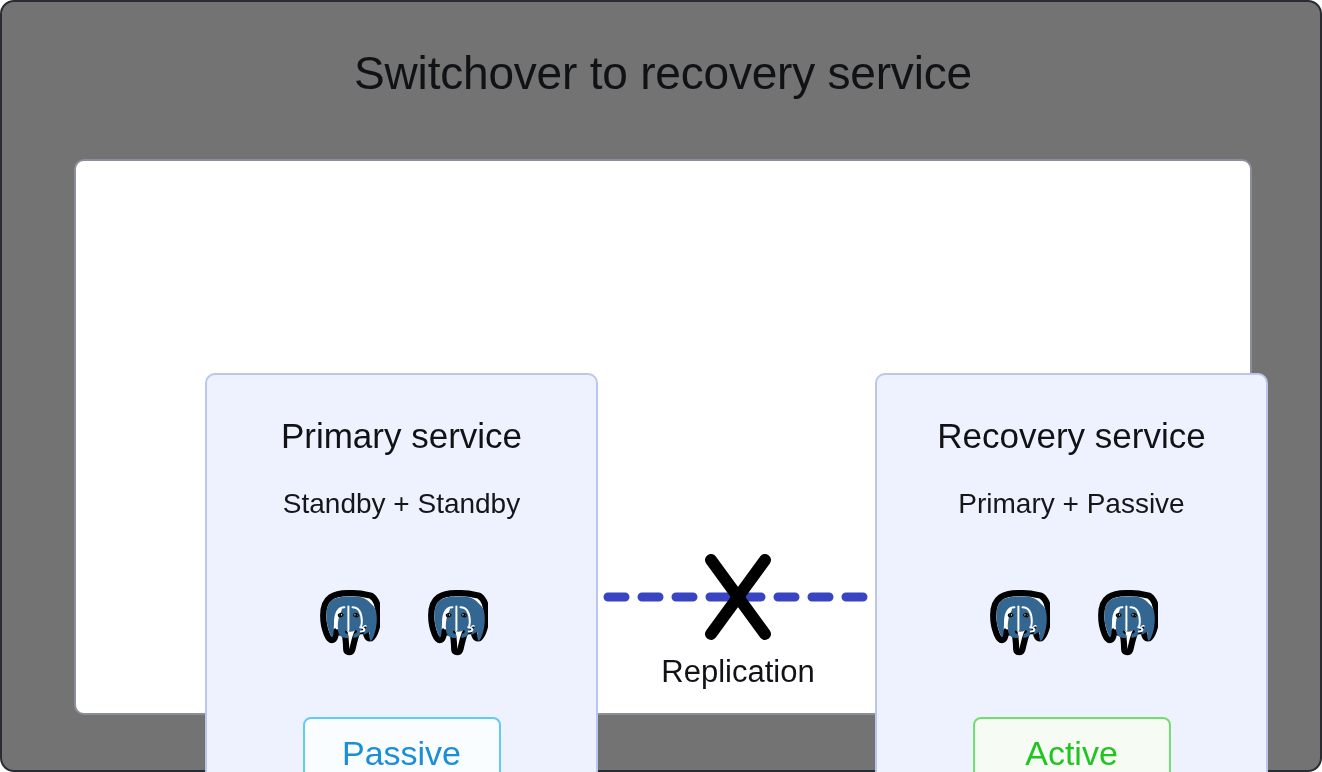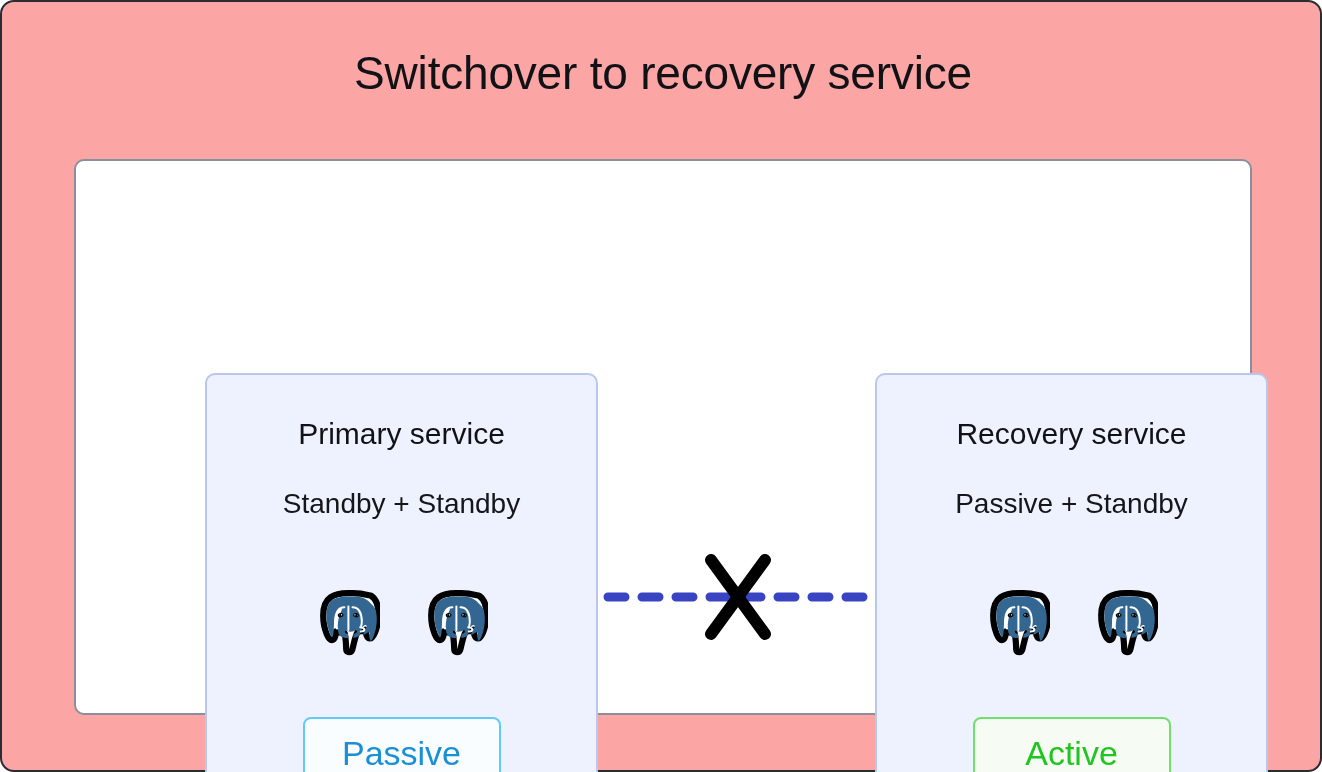--- a/index.html
+++ b/index.html
@@ -12,21 +12,21 @@
     height: 772px;
     overflow: hidden;
     font-family: "Liberation Sans", sans-serif;
   }
 
   #page {
     position: relative;
     width: 1322px;
     height: 772px;
     box-sizing: border-box;
-    background: #fca5a5;
+    background: #737373;
     border: 2px solid #2a2c33;
     border-radius: 14px;
   }
 
   #diagram-title {
     position: absolute;
     left: 0;
     top: 45px;
     width: 1322px;
     text-align: center;
@@ -62,21 +62,21 @@
   }
   #card-primary  { left: 129px; }
   #card-recovery { left: 799px; }
 
   .card-title {
     position: absolute;
     left: 0;
     top: 42px;
     width: 100%;
     text-align: center;
-    font-size: 30px;
+    font-size: 35px;
     color: #111216;
     line-height: 1.1;
     white-space: nowrap;
   }
   .card-subtitle {
     position: absolute;
     left: 0;
     top: 114px;
     width: 100%;
     text-align: center;
@@ -199,21 +199,21 @@
           </g>
           <path d="M44.2 40.2c2.5.4 4.2 1.3 4.2 2.4 0 1.1-1.5 1.9-3.6 2.0" fill="none" stroke="#ffffff" stroke-width="2.0" stroke-linecap="round"></path>
         </svg>
       </div>
 
       <div class="status-badge passive">Passive</div>
     </div>
 
     <div class="service-card" id="card-recovery">
       <div class="card-title">Recovery service</div>
-      <div class="card-subtitle">Passive + Standby</div>
+      <div class="card-subtitle">Primary + Passive</div>
 
       <div class="node-row">
         <svg class="pg-logo" viewBox="0 0 64 70">
           <g stroke="#000000" stroke-width="6.2" stroke-linecap="round" stroke-linejoin="round" fill="#ffffff">
             <path d="M31.8 6.2c-9.0 0-14.2 2.0-17.3 4.2C9.3 14.0 7.2 20.3 7.2 28.6c0 6.6 1.3 13.0 3.4 18.2 1.6 3.9 3.3 6.3 5.2 6.3 1.6 0 2.7-1.3 3.3-3.2.5-1.6.8-3.6.9-5.6 2.0 1.0 4.8 1.6 8.4 1.6h.2c.5 2.6 1.0 5.8 1.2 8.7.3 3.6.4 6.6.4 8.0 0 1.6 1.1 2.6 2.9 2.6 1.7 0 2.9-1.0 3.3-2.8.5-2.2 1.4-6.3 2.5-10.3.9-3.2 1.8-5.8 2.8-7.4 3.2-.2 5.8-.9 7.6-2.0.3 2.2.7 4.3 1.3 5.8.7 1.9 1.8 3.0 3.3 3.0 1.9 0 3.5-2.1 5.0-5.7 2.2-5.2 3.6-12.0 3.6-18.9 0-8.2-2.0-14.4-7.2-18.0C51.9 8.2 46.2 6.2 37.2 6.2z"></path>
           </g>
           <path d="M31.8 9.6c-8.3 0-12.9 1.8-15.6 3.7-4.2 3.0-5.8 8.3-5.8 15.3 0 6.1 1.2 12.1 3.1 16.8 1.3 3.2 2.4 4.5 2.8 4.5.3 0 .6-.6.9-2.0.4-1.8.6-4.4.6-7.0 0-6.7 1.5-12.8 3.8-17 .9-1.6 1.9-2.7 2.9-2.7.7 0 1.3.5 1.3 1.3 0 .5-.2 1.0-.6 1.7-2.0 3.6-3.5 9.3-3.5 15.5 0 4.6 1.0 7.6 2.7 9.3 1.6 1.5 4.0 2.1 7.3 2.1h.9c-.2-1.4-.4-2.8-.5-4.0-1.9-.5-3.2-1.3-3.2-2.4 0-.8.6-1.3 1.3-1.3.4 0 .9.2 1.4.5.8.5 1.9.8 3.2.8 1.5 0 2.8-.4 3.6-.9.5-.3.9-.5 1.3-.5.8 0 1.3.6 1.3 1.3 0 1.1-1.3 2.0-3.3 2.5-.2 1.2-.3 2.5-.4 3.8 2.6-.3 4.6-.9 5.9-1.8 1.0-3.0 2.0-6.0 3.0-8.0 1.0-2.0 2.0-3.2 3.1-3.2.8 0 1.4.6 1.4 1.4 0 .5-.2.9-.6 1.5-1.0 1.5-2.1 4.0-3.1 7.0 1.7-.3 3.0-.9 3.9-1.7.6-.5 1.0-.8 1.5-.8.8 0 1.3.6 1.3 1.3 0 .5-.2.9-.7 1.4.2 1.8.5 3.4.9 4.5.4 1.0.7 1.4 1.0 1.4.4 0 1.4-1.4 2.6-4.3 2.0-4.8 3.3-11.2 3.3-17.6 0-7.0-1.6-12.2-5.8-15.2C50.3 11.4 45.5 9.6 37.2 9.6z" fill="#336791"></path>
           <g fill="none" stroke="#ffffff" stroke-width="2.0" stroke-linecap="round" stroke-linejoin="round">
             <path d="M28.4 20.3c-3.0 0-5.3 1.4-6.7 3.6-1.8 2.7-2.6 6.6-2.6 10.5 0 3.4.7 5.8 2.0 7.1"></path>
             <path d="M36.5 20.3c3.0 0 5.4 1.4 6.8 3.6 1.7 2.7 2.5 6.5 2.5 10.4 0 1.9-.2 3.4-.6 4.6"></path>
@@ -256,16 +256,17 @@
 
     <svg id="replication-link" viewBox="0 0 280 112">
       <line x1="10" y1="56" x2="272" y2="56" stroke="#3944c2" stroke-width="9" stroke-linecap="round" stroke-dasharray="17 17"></line>
       <g stroke="#000000" stroke-width="12" stroke-linecap="round">
         <line x1="113" y1="19" x2="167" y2="93"></line>
         <line x1="167" y1="19" x2="113" y2="93"></line>
       </g>
     </svg>
 
     <div id="replication-caption">
+      <span>Replication</span>
     </div>
 
   </div>
 </div>
 
 </body></html>

